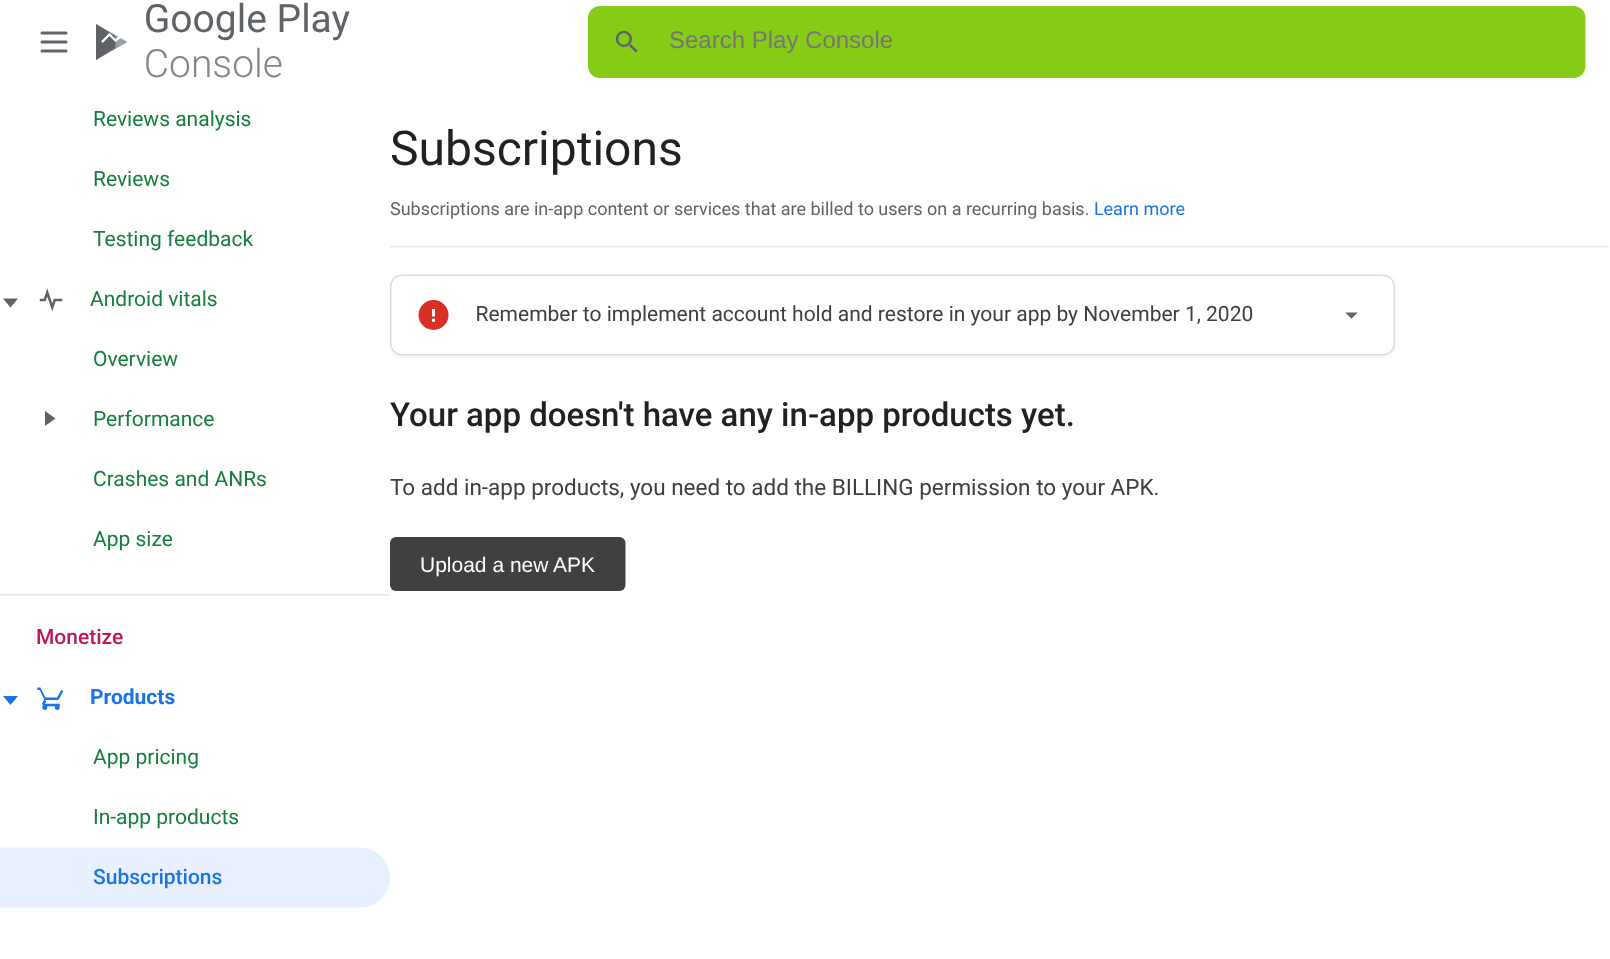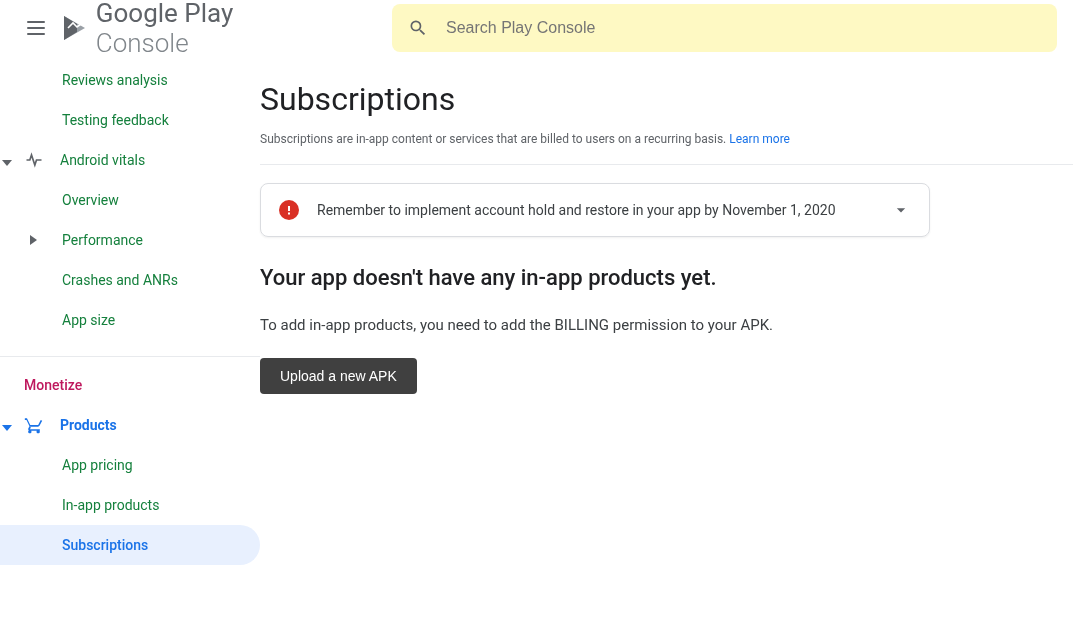--- a/index.html
+++ b/index.html
@@ -33,21 +33,21 @@
   .logo-tri {
     width: 28px; height: 28px;
     display:flex; align-items:center; justify-content:center;
   }
   .logo-text { font-size: 26px; color:#5f6368; }
   .logo-text .console { font-weight: 300; color:#80868b; }
   .search {
     margin-left: 60px;
     flex: 0 0 665px;
     height: 48px;
-    background: #fef9c3;
+    background: #84cc16;
     border-radius: 8px;
     display:flex; align-items:center;
     padding: 0 16px;
     gap: 18px;
   }
   .search input {
     border:none; background:transparent; outline:none;
     font-size:16px; color:#5f6368; width:100%;
   }
   .body {
@@ -179,20 +179,23 @@
   </div>
 </div>
 
 <div class="body">
   <div class="sidebar">
     <div class="nav-item cut"></div>
     <div class="nav-item">
         <span>Reviews analysis</span>
       </div>
     <div class="nav-item">
+        <span>Reviews</span>
+      </div>
+    <div class="nav-item">
         <span>Testing feedback</span>
       </div>
 
     <div class="nav-item group">
       <span class="caret">
         <svg width="10" height="10" viewBox="0 0 10 10">
             <polygon points="0,2 10,2 5,8" fill="#5f6368"></polygon>
           </svg>
       </span>
       <span class="icon-sm">

